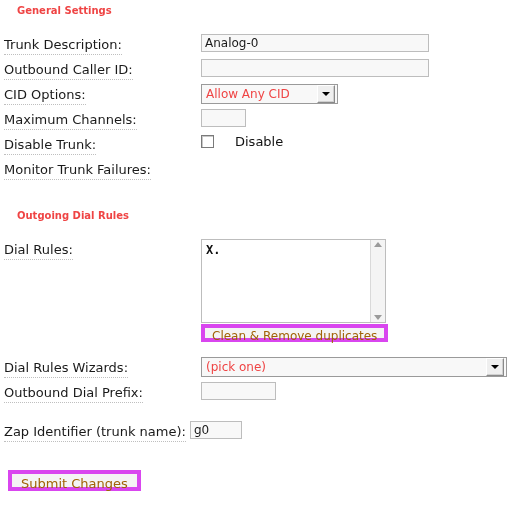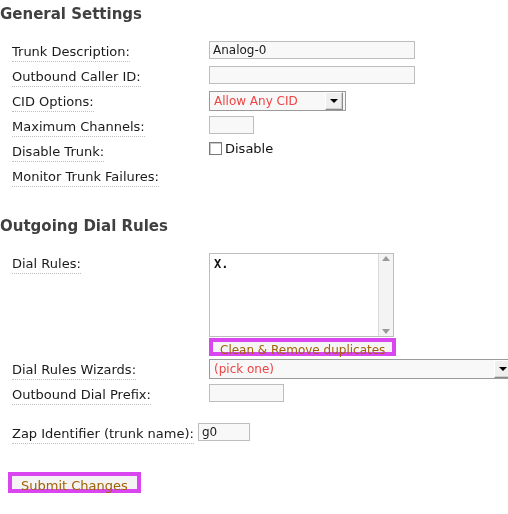--- a/index.html
+++ b/index.html
@@ -14,34 +14,34 @@
     font-size: 12px;
     color: #1a1a1a;
     overflow: hidden;
     position: relative;
   }
 
   .page { padding: 0; }
 
   
   .section-head {
-    color: #404040;
+    color: #ef4444;
     font-weight: bold;
-    font-size: 15px;
-    padding-left: 0;
+    font-size: 10px;
+    padding-left: 17px;
   }
   .sec-general   { padding-top: 5px; }
   .sec-dialrules { padding-top: 30px; }
   .sec-outgoing  { padding-top: 32px; }
 
   
   .row {
     display: flex;
     align-items: flex-start;
-    padding-left: 12px;
+    padding-left: 4px;
     margin-top: 4px;
   }
   .row-first { margin-top: 18px; }
 
   .label {
     width: 197px;
     flex: 0 0 197px;
     font-size: 13px;
     color: #1a1a1a;
     line-height: 17px;
@@ -63,21 +63,21 @@
     background: #f8f8f8;
     border: 1px solid #bdbdbd;
     font-family: "DejaVu Sans", "Liberation Sans", sans-serif;
     font-size: 12px;
     color: #1a1a1a;
     height: 18px;
     line-height: 16px;
     padding: 0 3px;
     outline: none;
   }
-  .txt-wide   { width: 206px; }
+  .txt-wide   { width: 228px; }
   .txt-small  { width: 45px; }
   .txt-prefix { width: 75px; }
   .txt-zap    { width: 52px; }
   .txt-disabled {
     width: 150px;
     background: #d6d6d6;
     border: 1px solid #c2c2c2;
     color: #666;
   }
 
@@ -131,21 +131,21 @@
     box-shadow: inset 1px 1px 0 #c8c8c8;
     flex: 0 0 13px;
     margin-top: 1px;
   }
   .cbx-label {
     font-size: 13px;
     margin-left: 3px;
     color: #111;
     line-height: 15px;
   }
-  .cbx-wrap { display: flex; align-items: flex-start; }
+  .cbx-wrap { display: flex; align-items: flex-start; gap: 18px; }
 
   
   .ta-wrap {
     position: relative;
     width: 185px;
     height: 84px;
     box-sizing: border-box;
     border: 1px solid #bdbdbd;
     background: #ffffff;
     display: flex;
@@ -272,21 +272,21 @@
         <div class="ta-text">X.</div>
         <div class="ta-scroll">
           <span class="sb-up"></span>
           <span class="sb-dn"></span>
         </div>
       </div>
       <button class="btn btn-clean">Clean &amp; Remove duplicates</button>
     </div>
   </div>
 
-  <div class="row" style="margin-top:3px;">
+  <div class="row" style="margin-top:15px;">
     <div class="label"><span class="lbl-txt">Dial Rules Wizards:</span></div>
     <div class="field">
       <div class="sel sel-wiz">
         <span class="sel-text">(pick one)</span>
         <span class="sel-btn">
             <span class="sel-arrow"></span>
           </span>
       </div>
     </div>
   </div>

